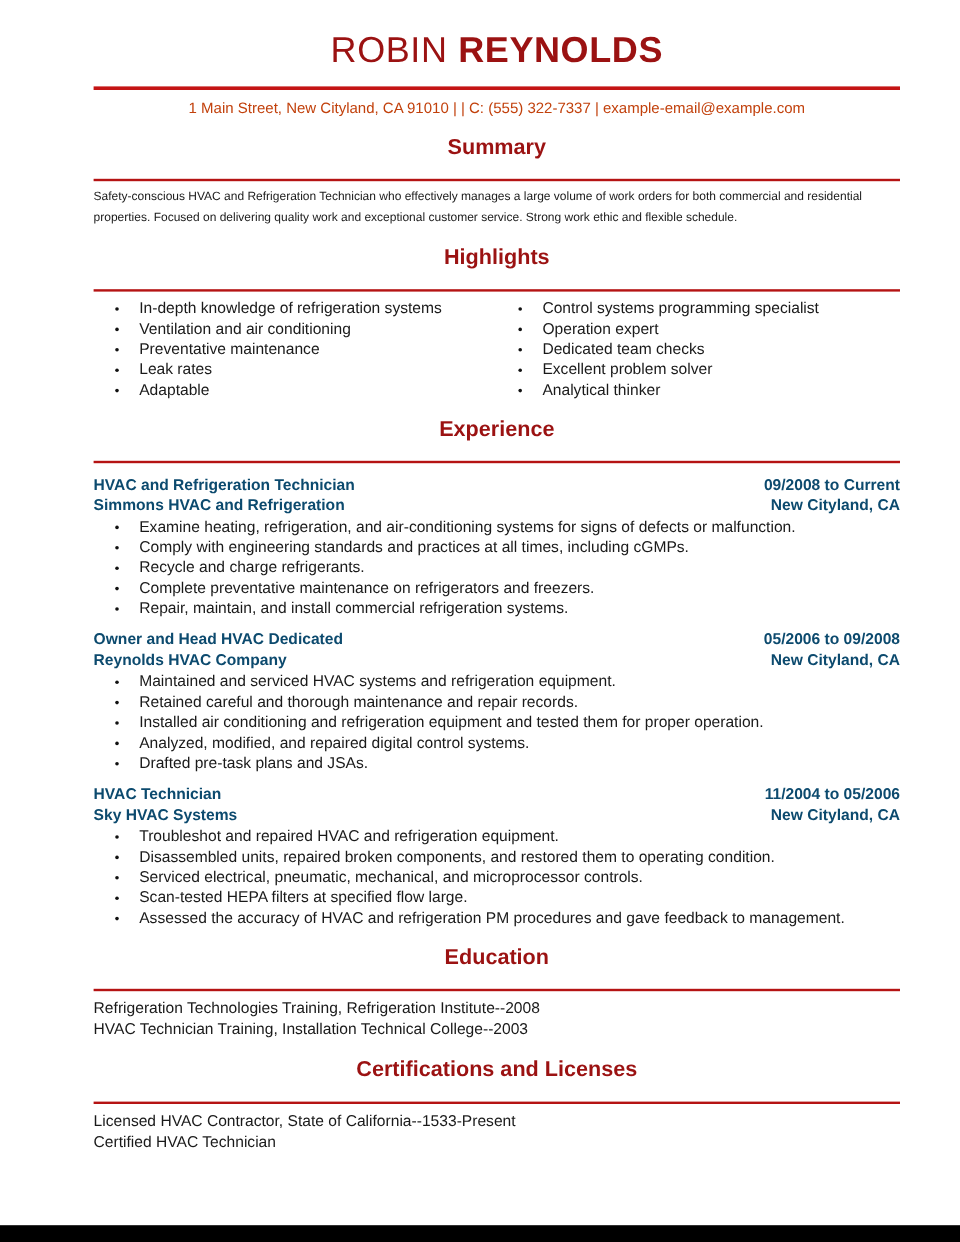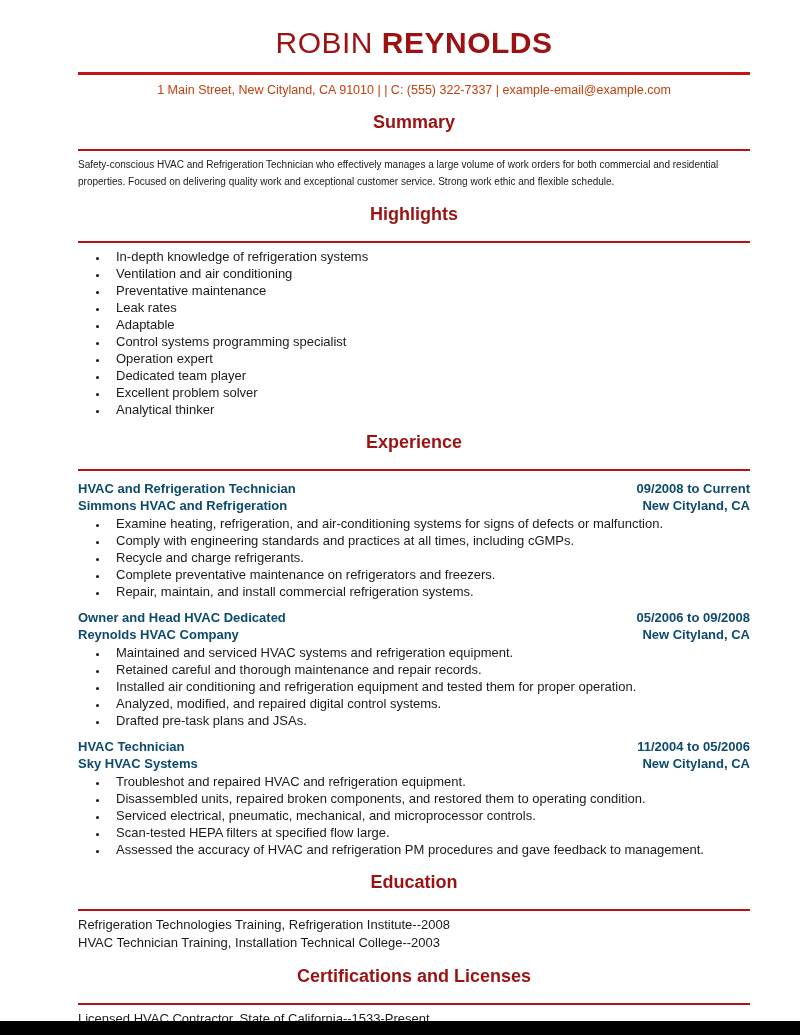--- a/index.html
+++ b/index.html
@@ -41,21 +41,21 @@
   }
 
   
   .body-text { margin: 5px 0 0 0; font-size: 10px; line-height: 17px; }
 
   ul.blist { margin: 4px 0 0 0; padding: 0 0 0 31px; list-style: disc outside; }
   ul.blist li { padding-left: 7px; font-size: 13px; line-height: 17px; }
   ul.blist li::marker { color: #111; font-size: 11px; }
 
   
-  .cols { display: grid; grid-template-columns: 1fr; margin-top: 5px; }
+  .cols { display: grid; grid-template-columns: 1fr 1fr; margin-top: 5px; }
   .cols ul.blist { margin-top: 0; }
 
   
   .job { margin-top: 9px; }
   .job-row {
     display: flex; justify-content: space-between;
     font-size: 13px; line-height: 17px; font-weight: 700; color: #0c4a6e;
   }
   .job ul.blist { margin-top: 1px; }
 
@@ -89,21 +89,21 @@
       <ul class="blist">
           <li>In-depth knowledge of refrigeration systems</li>
           <li>Ventilation and air conditioning</li>
           <li>Preventative maintenance</li>
           <li>Leak rates</li>
           <li>Adaptable</li>
         </ul>
       <ul class="blist">
           <li>Control systems programming specialist</li>
           <li>Operation expert</li>
-          <li>Dedicated team player</li>
+          <li>Dedicated team checks</li>
           <li>Excellent problem solver</li>
           <li>Analytical thinker</li>
         </ul>
     </div>
   </section>
 
   <section>
     <h2 class="sec-title">Experience</h2>
 
     <div class="job">

